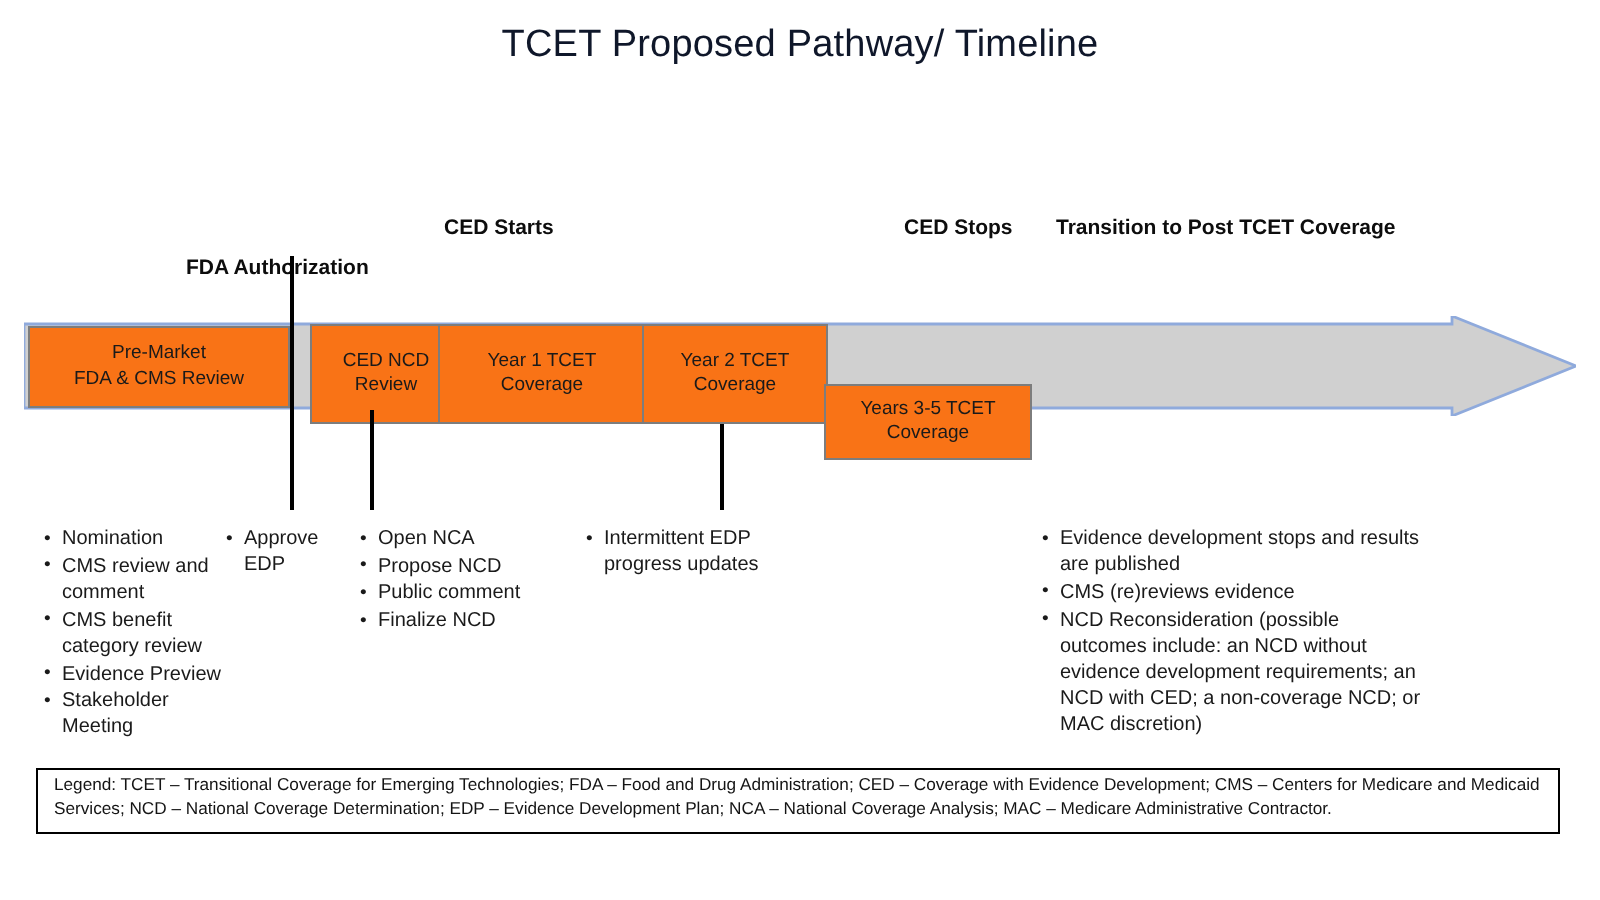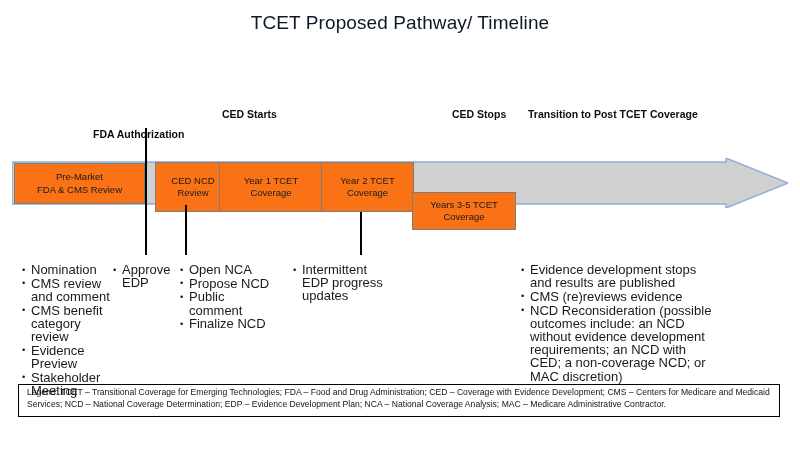--- a/index.html
+++ b/index.html
@@ -72,21 +72,21 @@
   
   .tick {
     position: absolute;
     background: #000000;
     width: 2px;
   }
 
   
   .bullets {
     position: absolute;
-    font-size: 13px;
+    font-size: 10px;
     line-height: 13.2px;
     color: #1a1a1a;
   }
   .bullets ul {
     margin: 0;
     padding: 0;
     list-style: none;
   }
   .bullets li {
     position: relative;

